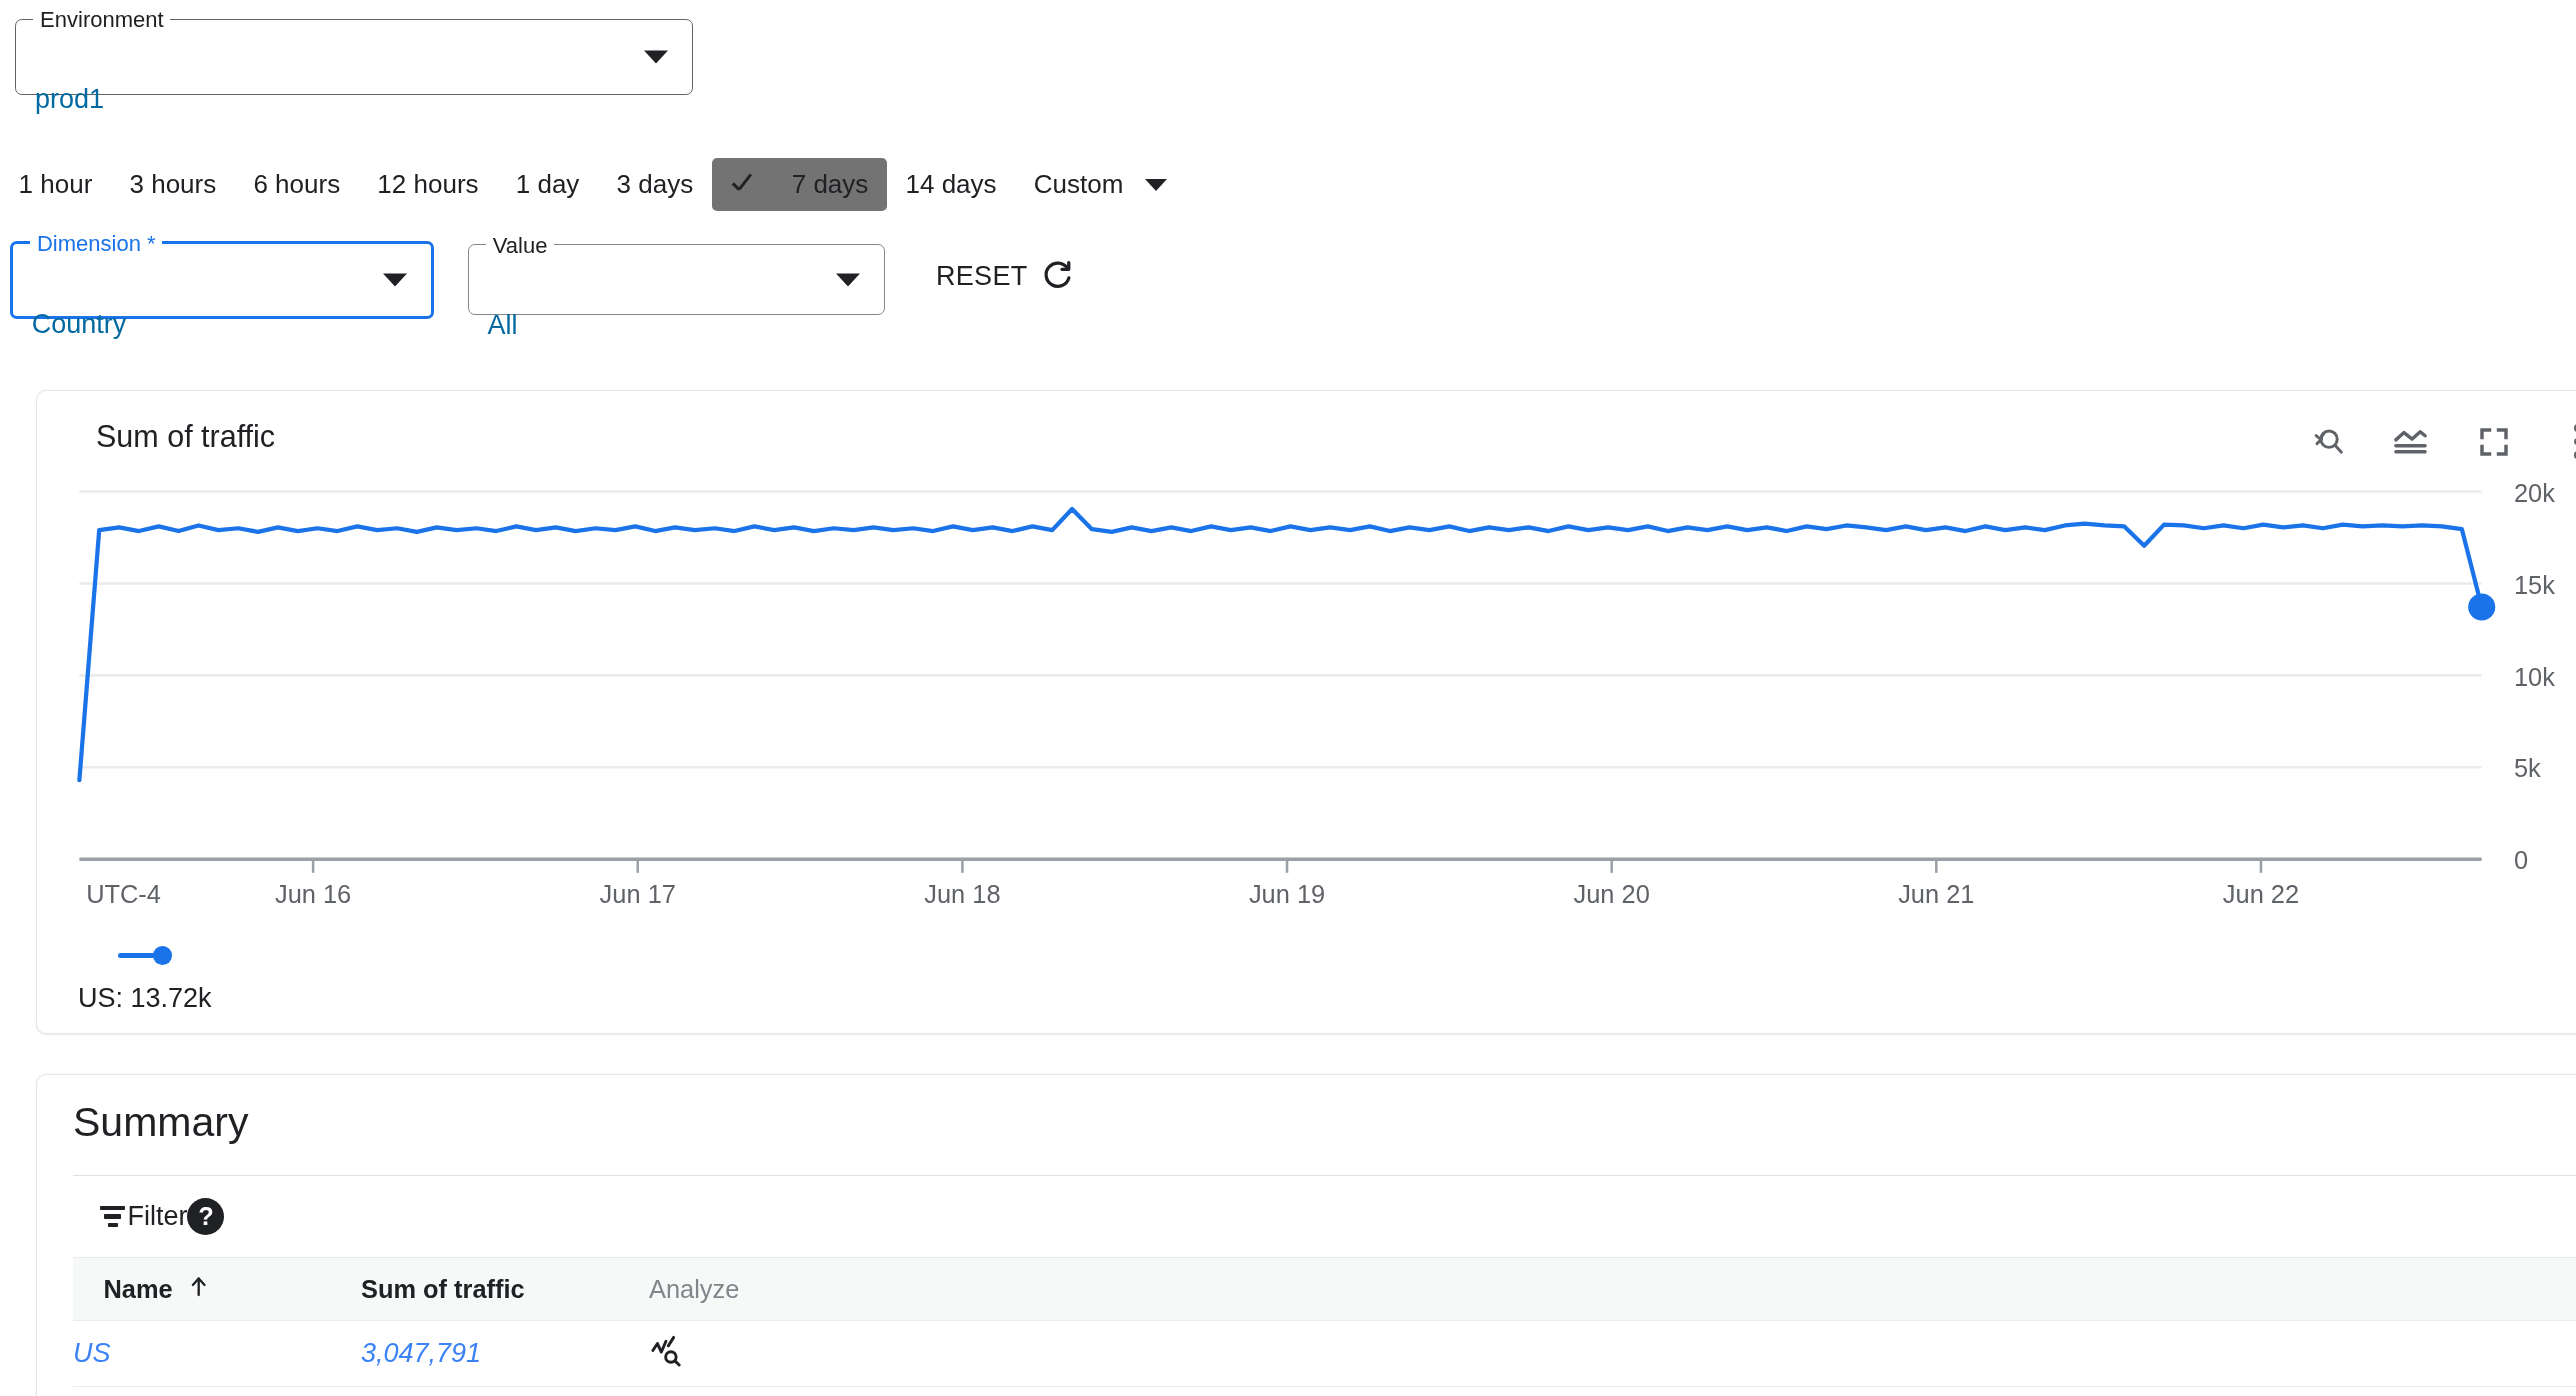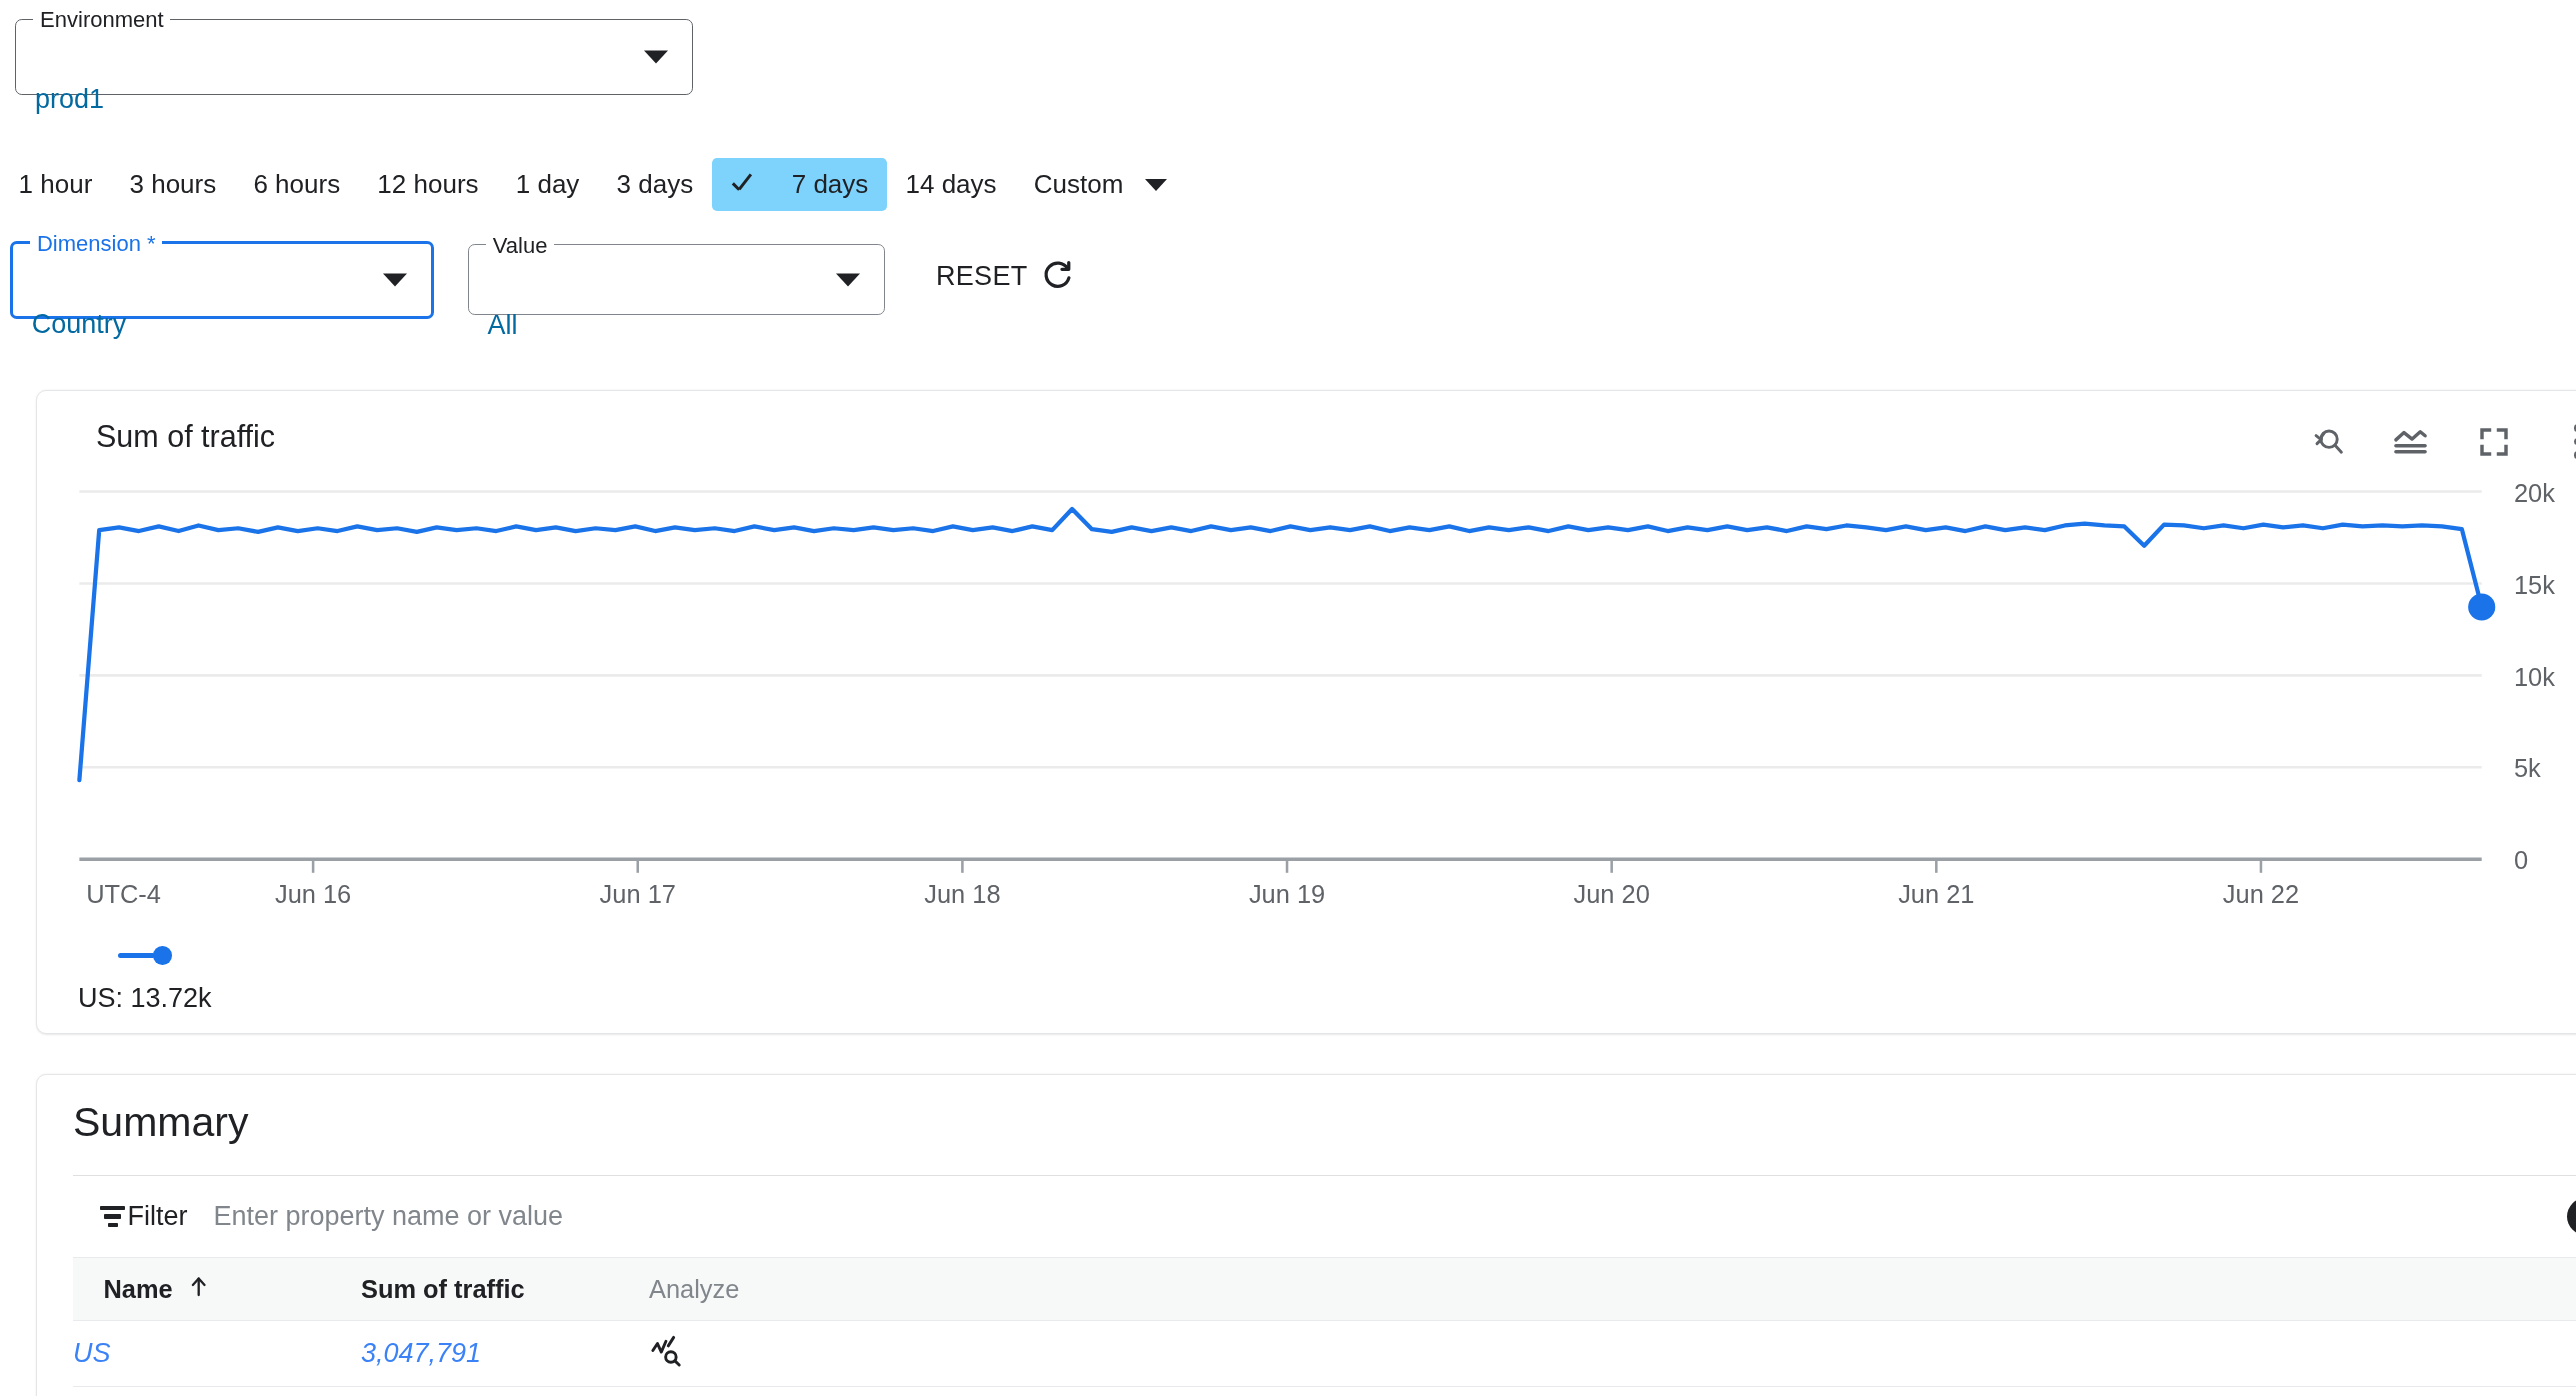--- a/index.html
+++ b/index.html
@@ -39,21 +39,21 @@
   
   .range-row {
     position: absolute; left: 0px; top: 158px; height: 53px;
     display: flex; align-items: flex-start;
   }
   .chip {
     display: flex; align-items: center; gap: 13.6px;
     height: 53px; padding: 0 18.6px; border-radius: 5.1px;
     font-size: 26px; color: #202124; white-space: nowrap; cursor: pointer;
   }
-  .chip.selected { background: #7dd3fc; gap: 36px; }
+  .chip.selected { background: #737373; gap: 36px; }
   .chip .check {
     display: inline-block; width: 25.4px; height: 25.4px; position: relative;
   }
   .chip .check::before {
     content: ""; position: absolute; left: 2.5px; top: 10.2px;
     width: 9.3px; height: 2.5px; background: #202124; transform: rotate(45deg);
     transform-origin: left center;
   }
   .chip .check::after {
     content: ""; position: absolute; left: 8.5px; top: 16px;
@@ -318,21 +318,20 @@
     <div class="summary-title">Summary</div>
     <div class="summary-divider"></div>
 
     <div class="filter-row">
       <span class="filter-icon">
           <i></i>
           <i></i>
           <i></i>
         </span>
       <span class="filter-label">Filter</span>
-      <input class="filter-input" type="text" placeholder="Enter property name or value" style="">
       <span class="help-icon">?</span>
     </div>
 
     <table class="sum-table">
       <thead>
         <tr>
           <th class="col-name">
             <span class="head-inner">
               <span>Name</span>
               <span class="sort-arrow">

